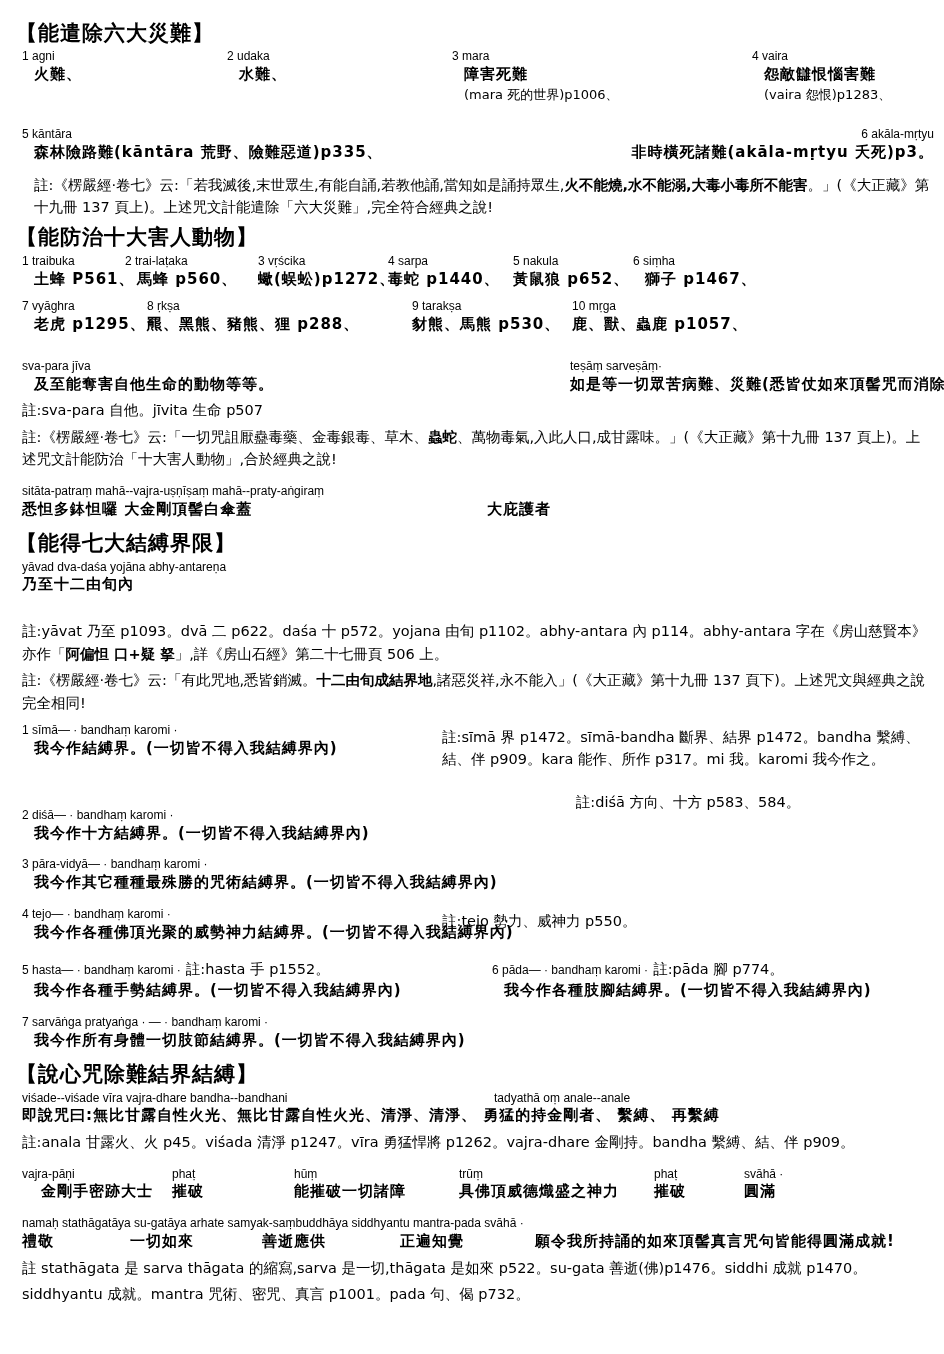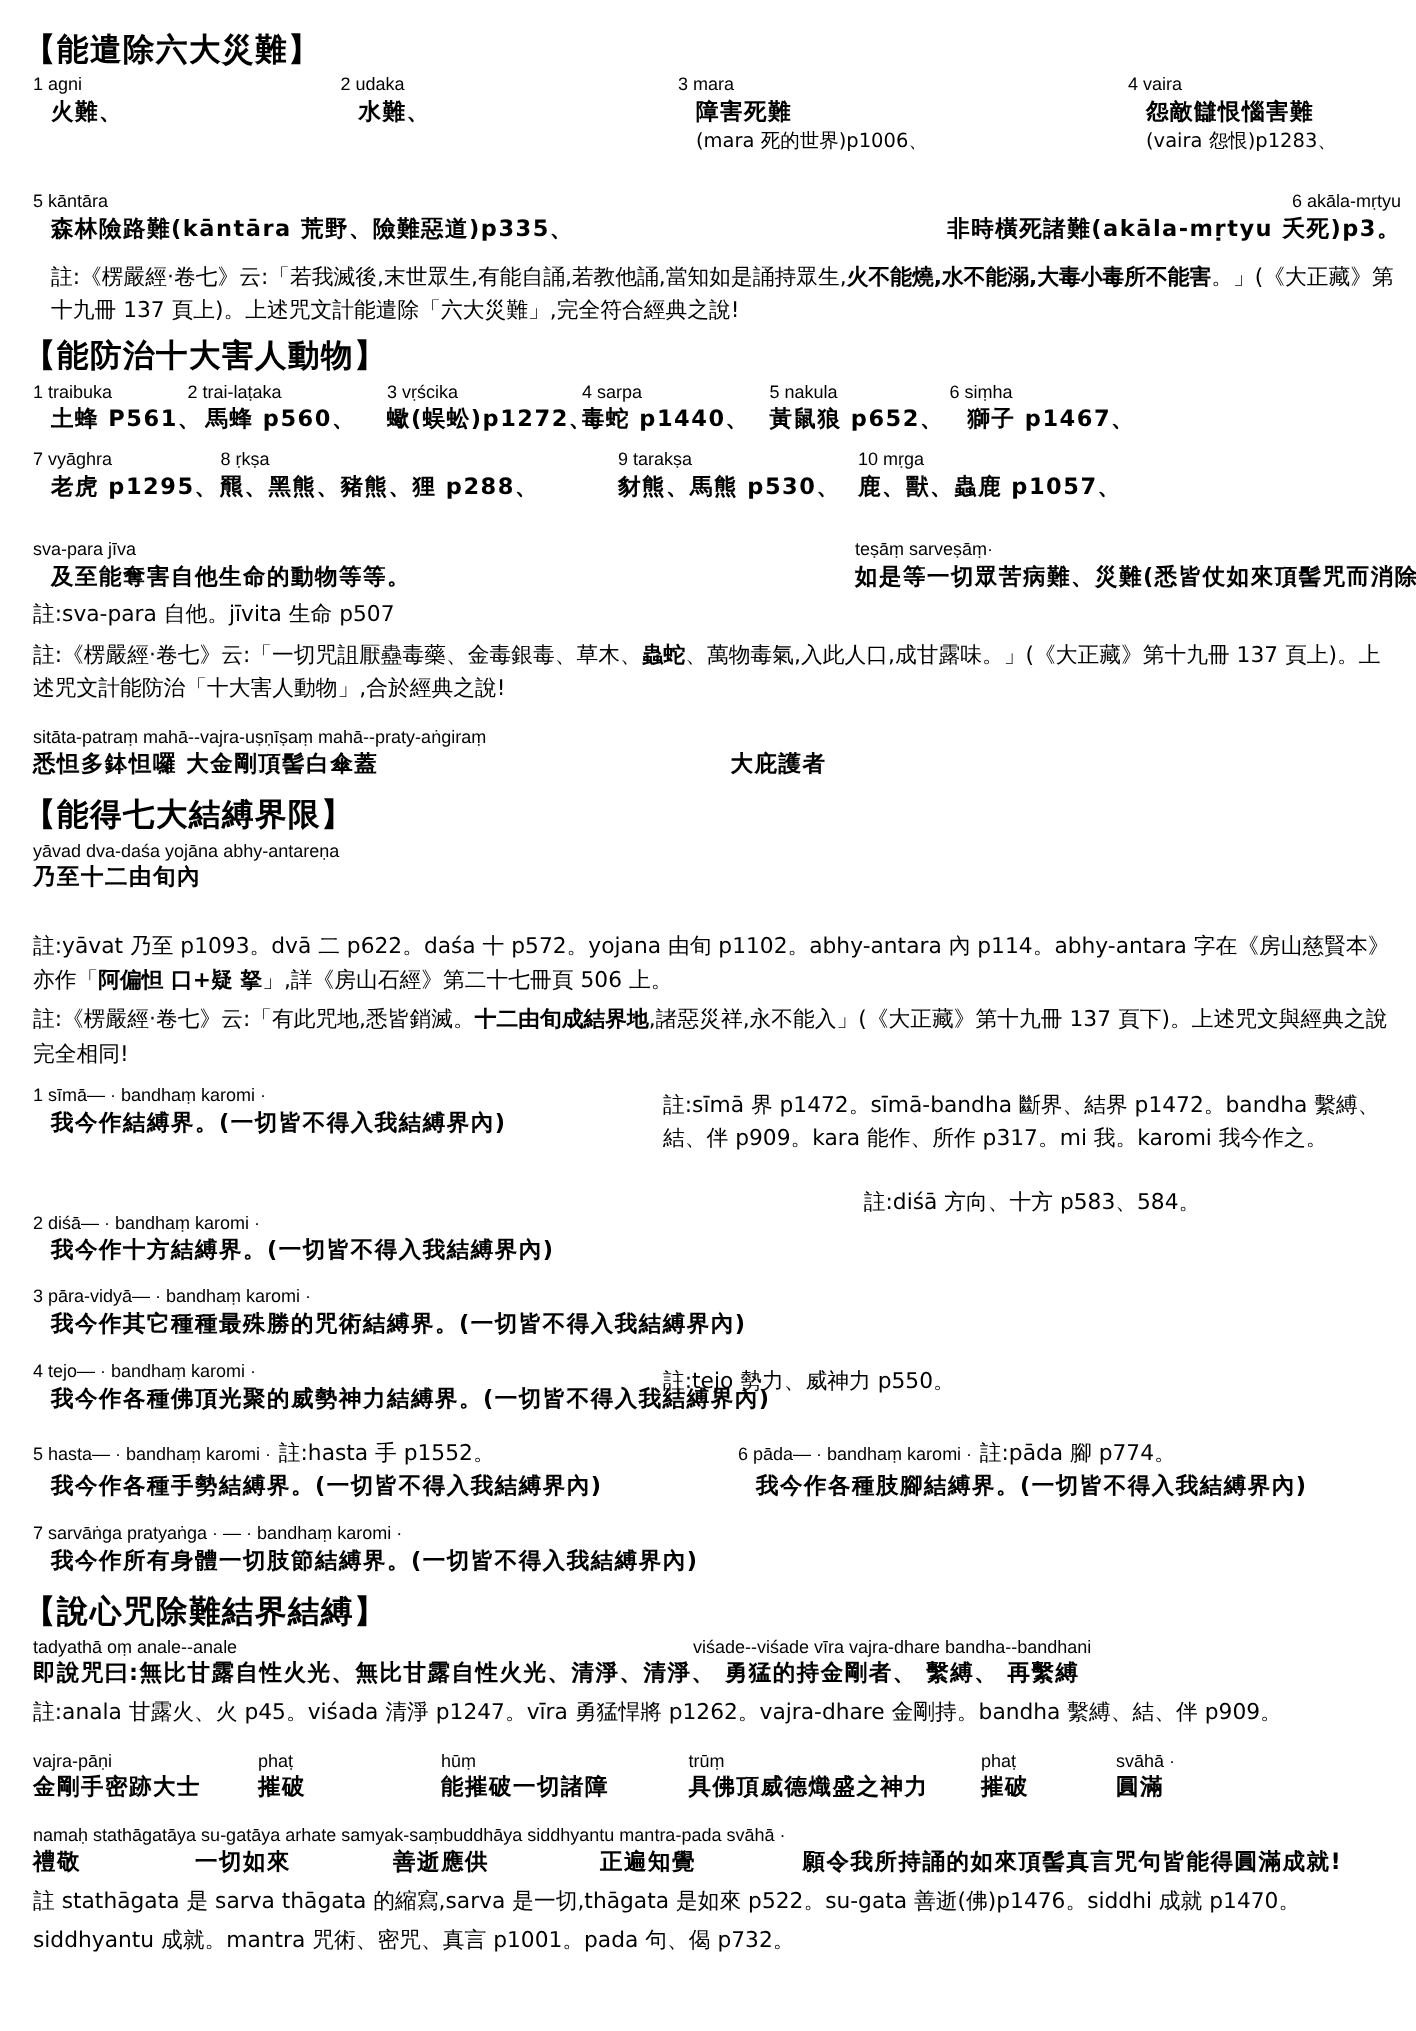--- a/index.html
+++ b/index.html
@@ -202,36 +202,36 @@
   </div>
 
   <div class="mt14">
     <div class="latin">7 sarvāṅga  pratyaṅga · — · bandhaṃ  karomi ·</div>
     <div class="gloss nowrap indent">我今作所有身體一切肢節結縛界。(一切皆不得入我結縛界內)</div>
   </div>
 
   <div class="h mt10">【說心咒除難結界結縛】</div>
 
   <div class="row">
+    <div class="latin col grow">viśade--viśade  vīra  vajra-dhare  bandha--bandhani</div>
     <div class="latin col" style="width:440px;">tadyathā  oṃ  anale--anale</div>
-    <div class="latin col grow">viśade--viśade  vīra  vajra-dhare  bandha--bandhani</div>
   </div>
   <div class="gloss nowrap">即說咒曰:無比甘露自性火光、無比甘露自性火光、清淨、清淨、 勇猛的持金剛者、 繫縛、 再繫縛</div>
   <div class="note">註:anala 甘露火、火 p45。viśada 清淨 p1247。vīra 勇猛悍將 p1262。vajra-dhare 金剛持。bandha 繫縛、結、伴 p909。</div>
 
   <div class="row mt14">
     <div class="latin col" style="width:150px;">vajra-pāṇi</div>
     <div class="latin col" style="width:122px;">phaṭ</div>
     <div class="latin col" style="width:165px;">hūṃ</div>
     <div class="latin col" style="width:195px;">trūṃ</div>
     <div class="latin col" style="width:90px;">phaṭ</div>
     <div class="latin col grow">svāhā ·</div>
   </div>
   <div class="row">
-    <div class="gloss nowrap col" style="width:150px;">金剛手密跡大士</div>
+    <div class="gloss nowrap col" style="width:150px;text-align:center;">金剛手密跡大士</div>
     <div class="gloss nowrap col" style="width:122px;">摧破</div>
     <div class="gloss nowrap col" style="width:165px;">能摧破一切諸障</div>
     <div class="gloss nowrap col" style="width:195px;">具佛頂威德熾盛之神力</div>
     <div class="gloss nowrap col" style="width:90px;">摧破</div>
     <div class="gloss nowrap col grow">圓滿</div>
   </div>
 
   <div class="latin mt14">namaḥ  stathāgatāya  su-gatāya  arhate  samyak-saṃbuddhāya  siddhyantu  mantra-pada  svāhā ·</div>
   <div class="row">
     <div class="gloss nowrap col" style="width:108px;">禮敬</div>

